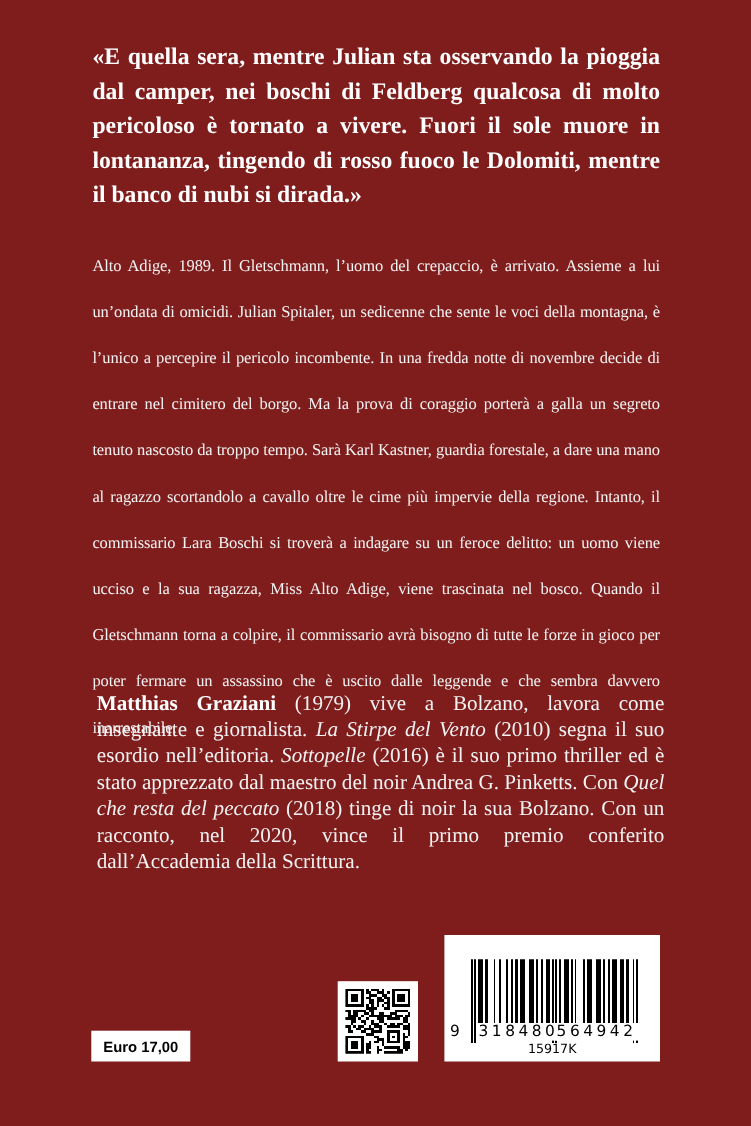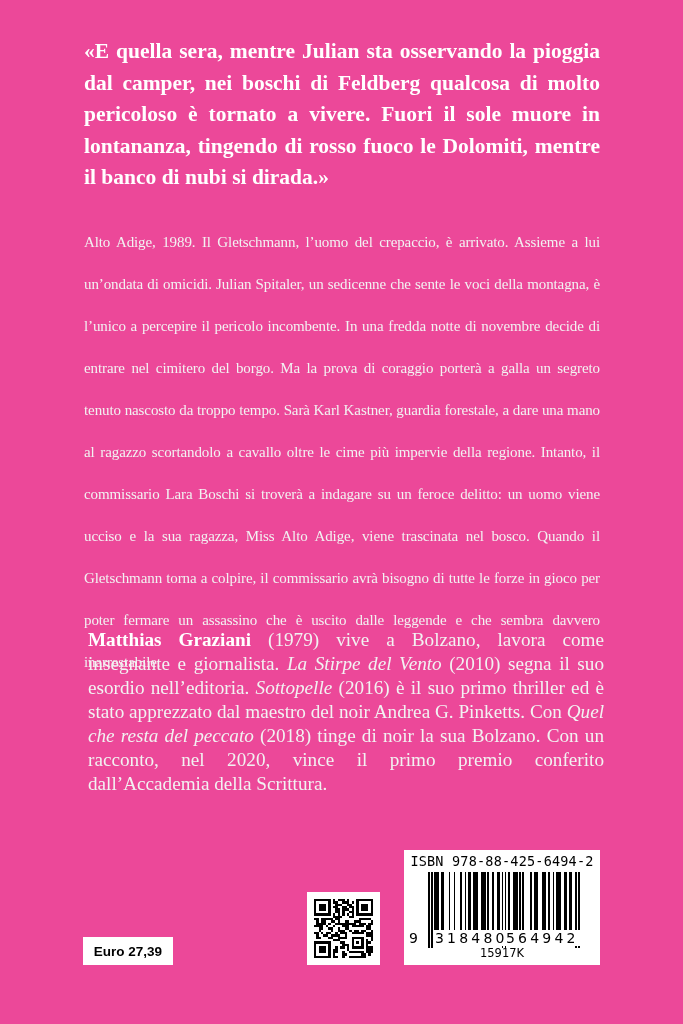--- a/index.html
+++ b/index.html
@@ -1,17 +1,17 @@
 <!DOCTYPE html>
 <html><head>
 <meta charset="utf-8">
 <style>
   html, body { margin: 0; padding: 0; background: #000; }
   body { width: 683px; height: 1024px; position: relative; overflow: hidden; color: #fff; }
-  .page { position: absolute; left: 0; top: 0; width: 683px; height: 1024px; background: #ec4899; }
+  .page { position: absolute; left: 0; top: 0; width: 683px; height: 1024px; background: #7f1d1d; }
 
   .quote {
     position: absolute; left: 84px; top: 36px; width: 516px;
     font-family: "Liberation Serif", "DejaVu Serif", serif;
     font-weight: bold; font-size: 21.5px; line-height: 31.5px;
     text-align: justify; color: #fff; margin: 0;
   }
   .synopsis {
     position: absolute; left: 84px; top: 221px; width: 516px;
     font-family: "Liberation Serif", "DejaVu Serif", serif;
@@ -73,21 +73,21 @@
 <body>
 
 <div class="page">
 
   <p class="quote">«E quella sera, mentre Julian sta osservando la pioggia dal camper, nei boschi di Feldberg qualcosa di molto pericoloso è tornato a vivere. Fuori il sole muore in lontananza, tingendo di rosso fuoco le Dolomiti, mentre il banco di nubi si dirada.»</p>
 
   <p class="synopsis">Alto Adige, 1989. Il Gletschmann, l’uomo del crepaccio, è arrivato. Assieme a lui un’ondata di omicidi. Julian Spitaler, un sedicenne che sente le voci della montagna, è l’unico a percepire il pericolo incombente. In una fredda notte di novembre decide di entrare nel cimitero del borgo. Ma la prova di coraggio porterà a galla un segreto tenuto nascosto da troppo tempo. Sarà Karl Kastner, guardia forestale, a dare una mano al ragazzo scortandolo a cavallo oltre le cime più impervie della regione. Intanto, il commissario Lara Boschi si troverà a indagare su un feroce delitto: un uomo viene ucciso e la sua ragazza, Miss Alto Adige, viene trascinata nel bosco. Quando il Gletschmann torna a colpire, il commissario avrà bisogno di tutte le forze in gioco per poter fermare un assassino che è uscito dalle leggende e che sembra davvero inarrestabile.</p>
 
   <p class="bio"><b>Matthias Graziani</b><span> (1979) vive a Bolzano, lavora come insegnante e giornalista. </span><i>La Stirpe del Vento</i><span> (2010) segna il suo esordio nell’editoria. </span><i>Sottopelle</i><span> (2016) è il suo primo thriller ed è stato apprezzato dal maestro del noir Andrea G. Pinketts. Con </span><i>Quel che resta del peccato</i><span> (2018) tinge di noir la sua Bolzano. Con un racconto, nel 2020, vince il primo premio conferito dall’Accademia della Scrittura.</span></p>
 
-  <div class="price-box">Euro 27,39</div>
+  <div class="price-box">Euro 17,00</div>
 
   <div class="qr-box">
     <span>
       <svg id="qr-svg" viewBox="0 0 25 25" shape-rendering="crispEdges" xmlns="http://www.w3.org/2000/svg">
           <rect x="0" y="0" width="7" height="7" fill="#000"></rect>
           <rect x="1" y="1" width="5" height="5" fill="#fff"></rect>
           <rect x="2" y="2" width="3" height="3" fill="#000"></rect>
           <rect x="18" y="0" width="7" height="7" fill="#000"></rect>
           <rect x="19" y="1" width="5" height="5" fill="#fff"></rect>
           <rect x="20" y="2" width="3" height="3" fill="#000"></rect>
@@ -311,21 +311,20 @@
           <rect x="17" y="24" width="1" height="1" fill="#000"></rect>
           <rect x="18" y="24" width="1" height="1" fill="#000"></rect>
           <rect x="19" y="24" width="1" height="1" fill="#000"></rect>
           <rect x="20" y="24" width="1" height="1" fill="#000"></rect>
           <rect x="21" y="24" width="1" height="1" fill="#000"></rect>
         </svg>
     </span>
   </div>
 
   <div class="barcode-box">
-    <div class="isbn-text">ISBN 978-88-425-6494-2</div>
     <div class="bars">
       <svg id="bars-svg" width="180" height="78" shape-rendering="crispEdges" xmlns="http://www.w3.org/2000/svg">
           <rect x="14.00" y="0" width="1.6" height="76" fill="#000"></rect>
           <rect x="17.20" y="0" width="1.6" height="76" fill="#000"></rect>
           <rect x="20.40" y="0" width="1.6" height="62" fill="#000"></rect>
           <rect x="22.00" y="0" width="1.6" height="62" fill="#000"></rect>
           <rect x="23.60" y="0" width="1.6" height="62" fill="#000"></rect>
           <rect x="26.80" y="0" width="1.6" height="62" fill="#000"></rect>
           <rect x="28.40" y="0" width="1.6" height="62" fill="#000"></rect>
           <rect x="34.80" y="0" width="1.6" height="62" fill="#000"></rect>

